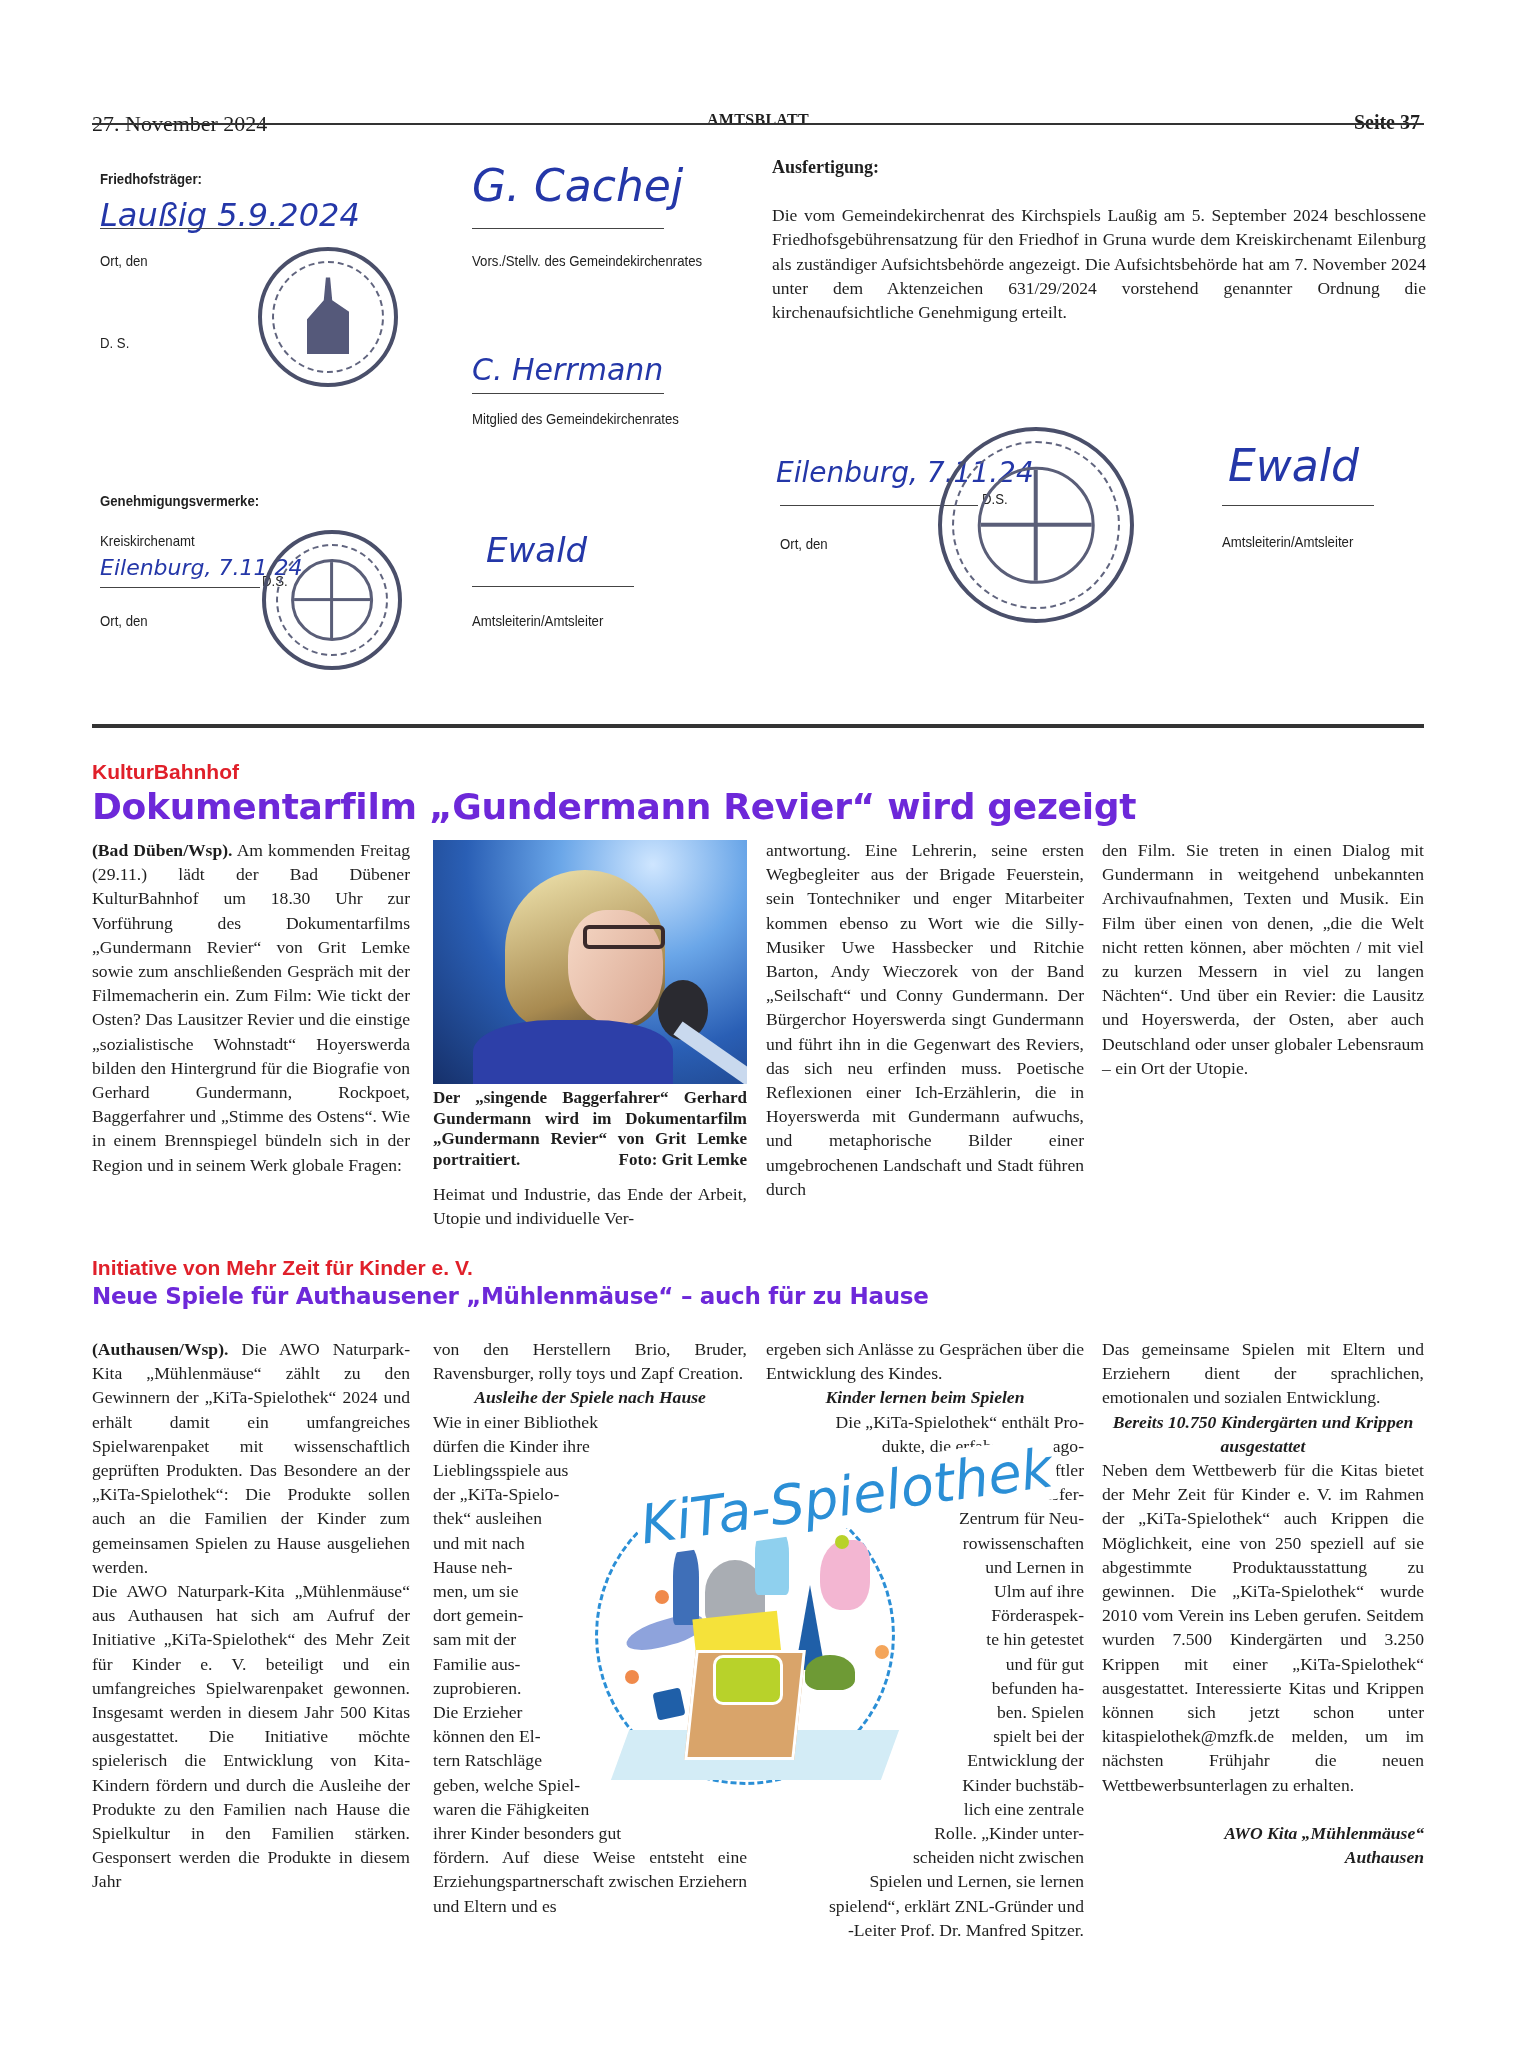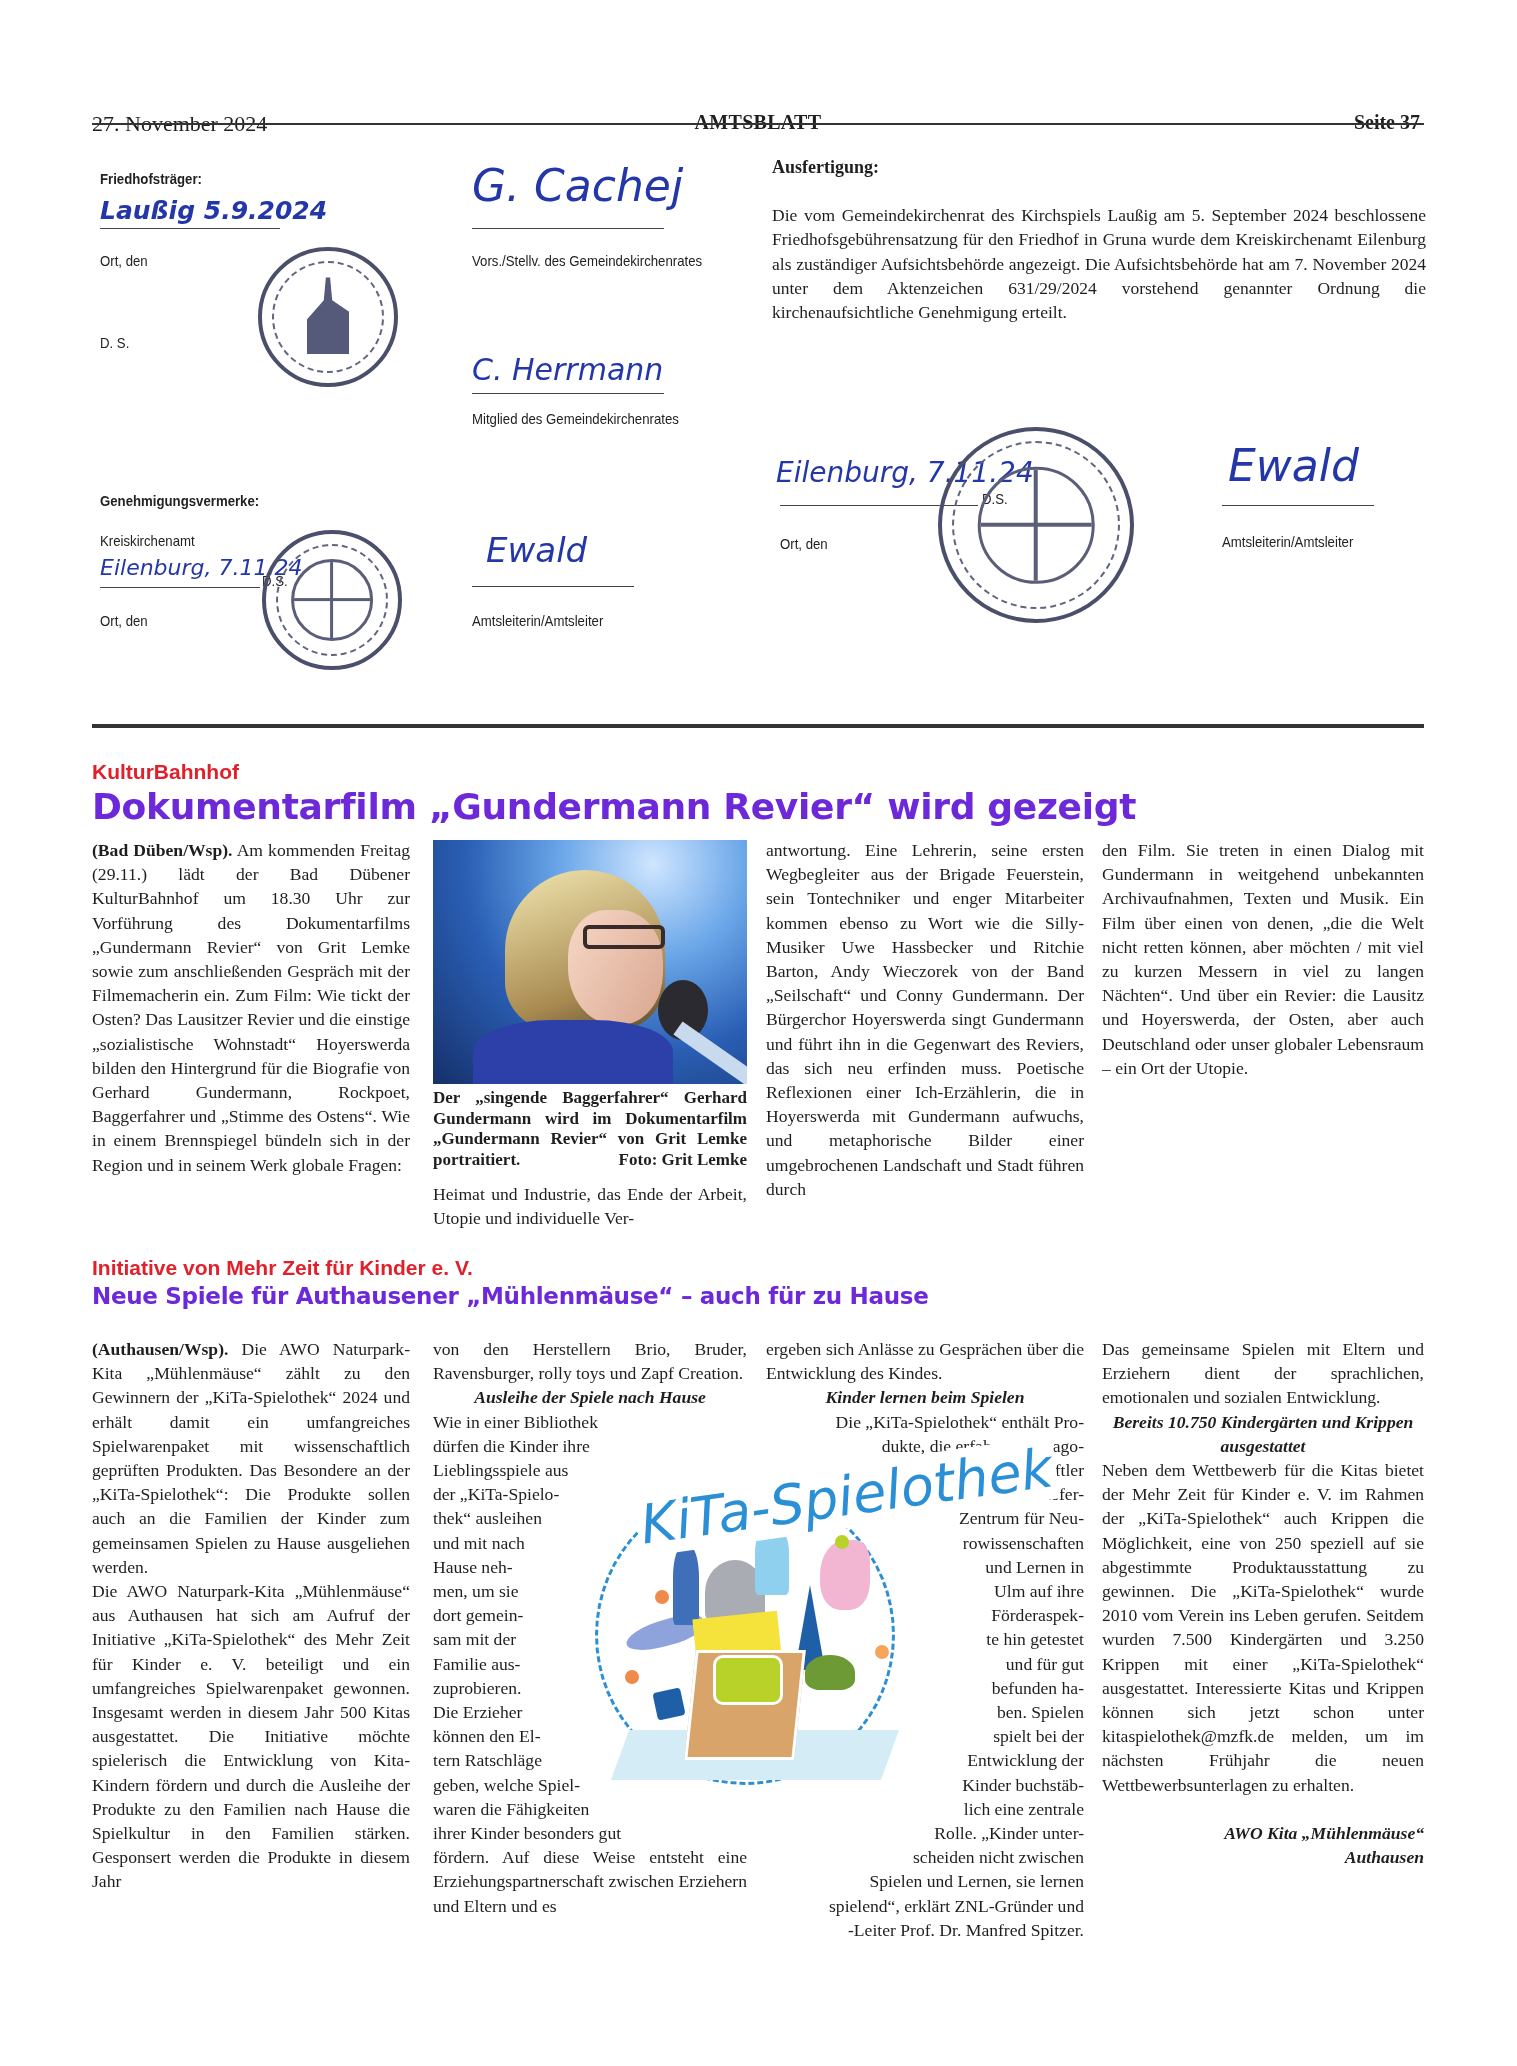--- a/index.html
+++ b/index.html
@@ -1,21 +1,21 @@
 <!DOCTYPE html>
 <html><head>
 <meta charset="utf-8">
 <style>
   * { box-sizing: border-box; margin: 0; padding: 0; }
   html, body { width: 1517px; height: 2066px; background: #ffffff; overflow: hidden; }
   body { position: relative; font-family: "Liberation Serif", serif; color: #1e1e1e; }
 
   .header { position: absolute; left: 92px; top: 88px; width: 1332px; height: 36px; margin-top: 23px; }
   .header .date { position: absolute; left: 0; top: 0; font-size: 22px; }
-  .header .masthead { position: absolute; left: 0; width: 100%; top: 0; text-align: center; font-size: 20px; font-weight: bold; letter-spacing: 0.3px; }
+  .header .masthead { position: absolute; left: 0; width: 100%; top: 0; text-align: center; font-size: 16px; font-weight: bold; letter-spacing: 0.3px; }
   .header .page { position: absolute; right: 4px; top: 0; font-size: 20px; font-weight: bold; }
   .header-rule { position: absolute; left: 92px; top: 123px; width: 1332px; height: 2px; background: #333; }
   .abs { position: absolute; }
   .lbl { font-family: "Liberation Sans", sans-serif; font-size: 15px; color: #222; transform: scaleX(0.88); transform-origin: left; white-space: nowrap; }
   .lbl-b { font-weight: bold; }
   .sig-line { position: absolute; height: 1px; background: #444; }
   .hand { position: absolute; font-family: "DejaVu Sans", sans-serif; color: #2437a8; font-style: italic; white-space: nowrap; }
 
   .stamp { position: absolute; border-radius: 50%; border: 4px solid #4a4f6a; }
   .stamp::before { content: ""; position: absolute; inset: 10px; border-radius: 50%; border: 2px dashed #60647e; }
@@ -73,21 +73,21 @@
 <body>
 
 <div class="header">
   <span class="date">27. November 2024</span>
   <span class="masthead">AMTSBLATT</span>
   <span class="page">Seite 37</span>
 </div>
 <div class="header-rule"></div>
 
 <div class="abs lbl lbl-b" style="left:100px;top:170px;">Friedhofsträger:</div>
-<div class="hand" style="left:100px;top:196px;font-size:25px;font-weight:bold;">Laußig 5.9.2024</div>
+<div class="hand" style="left:100px;top:196px;font-size:32px;">Laußig 5.9.2024</div>
 <div class="sig-line" style="left:100px;top:228px;width:180px;"></div>
 <div class="abs lbl" style="left:100px;top:252px;">Ort, den</div>
 <div class="abs lbl" style="left:100px;top:334px;">D. S.</div>
 <div class="stamp" style="left:258px;top:247px;width:140px;height:140px;">
     <div class="church"></div>
   </div>
 
 <div class="hand" style="left:472px;top:160px;font-size:44px;">G. Cachej</div>
 <div class="sig-line" style="left:472px;top:228px;width:192px;"></div>
 <div class="abs lbl" style="left:472px;top:252px;">Vors./Stellv. des Gemeindekirchenrates</div>

